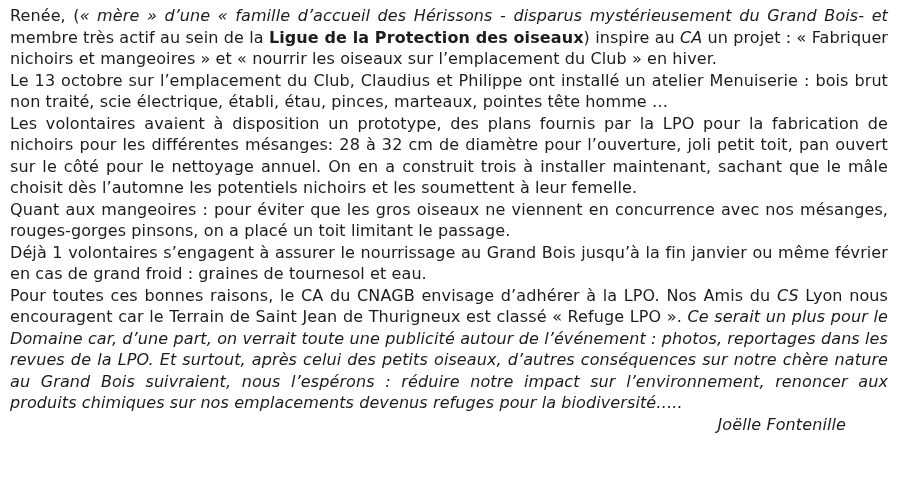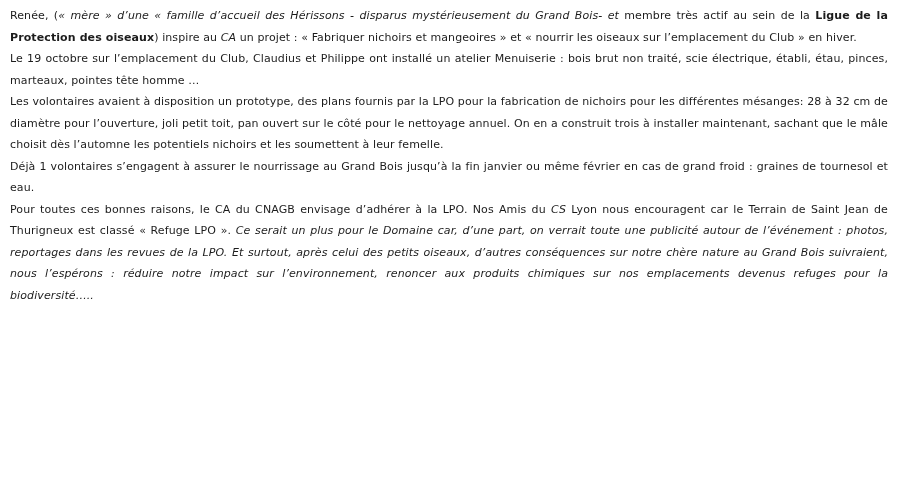--- a/index.html
+++ b/index.html
@@ -13,21 +13,21 @@
     height: 499px;
     background: #ffffff;
     overflow: hidden;
   }
   .doc {
     box-sizing: border-box;
     width: 100%;
     height: 100%;
     padding: 5px 10px 0 10px;
     font-family: "DejaVu Sans", sans-serif;
-    font-size: 11px;
+    font-size: 16px;
     line-height: 21.5px;
     color: #1c1c1c;
     letter-spacing: 0.1px;
   }
   .doc p {
     margin: 0;
     text-align: justify;
   }
   .doc p.align-right {
     text-align: right;
@@ -36,18 +36,20 @@
   .run-regular { font-style: normal; font-weight: normal; }
   .run-bold    { font-weight: bold; }
   .run-italic  { font-style: italic; }
 </style>
 </head>
 <body>
 
 <div class="page">
   <div class="doc">
       <p><span class="run-regular">Renée, (</span><span class="run-italic">« mère » d’une « famille d’accueil des Hérissons - disparus mystérieusement du Grand Bois-  et </span><span class="run-regular">membre très actif au sein de la </span><span class="run-bold">Ligue de la Protection des oiseaux</span><span class="run-regular">)  inspire au </span><span class="run-italic">CA</span><span class="run-regular">  un projet : « Fabriquer nichoirs et mangeoires » et « nourrir les oiseaux  sur l’emplacement du Club » en hiver.</span></p>
-      <p><span class="run-regular">Le 19 octobre sur l’emplacement du Club, Claudius et Philippe ont installé un atelier Menuiserie : bois brut non traité, scie électrique, établi, étau, pinces, marteaux,  pointes tête homme …</span></p>
+      <p><span class="run-regular">Le 13 octobre sur l’emplacement du Club, Claudius et Philippe ont installé un atelier Menuiserie : bois brut non traité, scie électrique, établi, étau, pinces, marteaux,  pointes tête homme …</span></p>
       <p><span class="run-regular">Les volontaires avaient à disposition un prototype, des plans fournis par la LPO pour  la fabrication de nichoirs pour les différentes mésanges: 28 à 32 cm de diamètre pour l’ouverture, joli petit toit, pan ouvert sur le côté pour le nettoyage annuel. On en a construit trois à installer maintenant, sachant que  le mâle choisit dès l’automne les potentiels nichoirs et les soumettent à leur femelle.</span></p>
+      <p><span class="run-regular">Quant aux mangeoires : pour éviter que les gros oiseaux ne viennent en concurrence avec nos mésanges, rouges-gorges pinsons, on a placé un toit limitant le passage.</span></p>
       <p><span class="run-regular">Déjà 1 volontaires s’engagent à  assurer le nourrissage au Grand Bois  jusqu’à la fin janvier ou même février en cas de grand froid : graines de tournesol et eau.</span></p>
       <p><span class="run-regular">Pour toutes ces bonnes raisons, le CA du CNAGB envisage d’adhérer à  la LPO.  Nos Amis du </span><span class="run-italic">CS</span><span class="run-regular"> Lyon nous encouragent car le Terrain de Saint Jean de Thurigneux est classé « Refuge LPO ». </span><span class="run-italic">Ce serait un plus pour le Domaine car, d’une part,  on verrait toute une publicité  autour de l’événement : photos, reportages dans les revues de la LPO.   Et surtout, après celui des petits oiseaux,  d’autres conséquences sur notre chère nature au Grand Bois suivraient, nous l’espérons : réduire notre impact sur l’environnement, renoncer aux produits chimiques sur nos emplacements devenus refuges pour la biodiversité…..</span></p>
+      <p class="align-right"><span class="run-italic">Joëlle Fontenille</span></p>
     </div>
 </div>
 
 </body></html>

